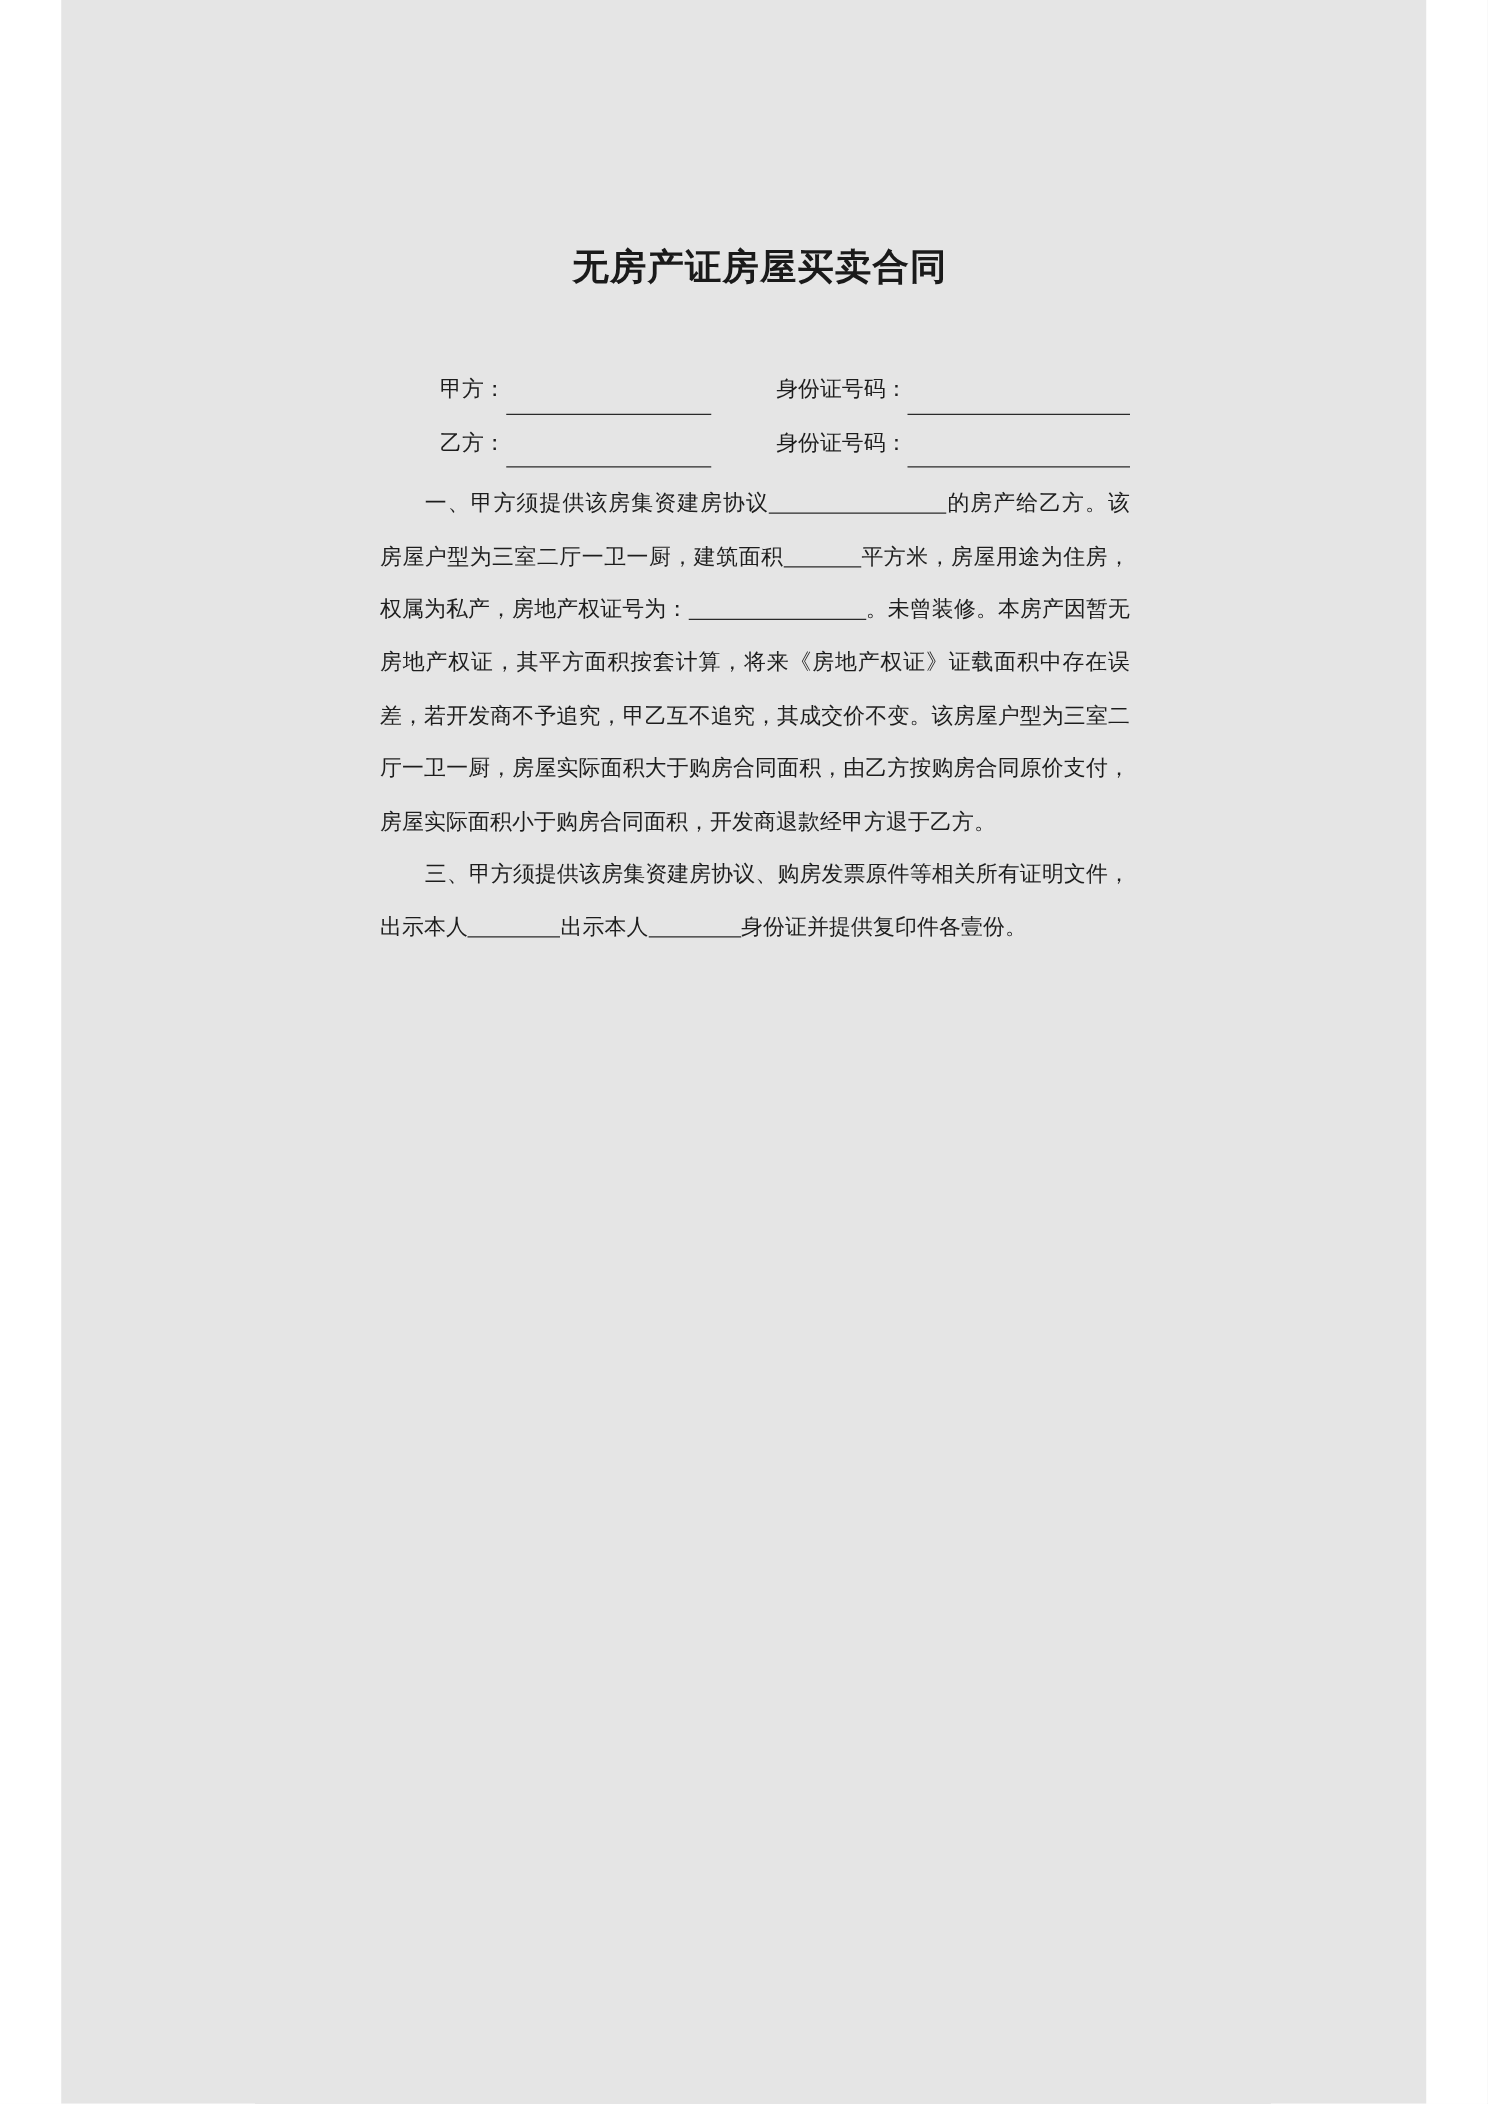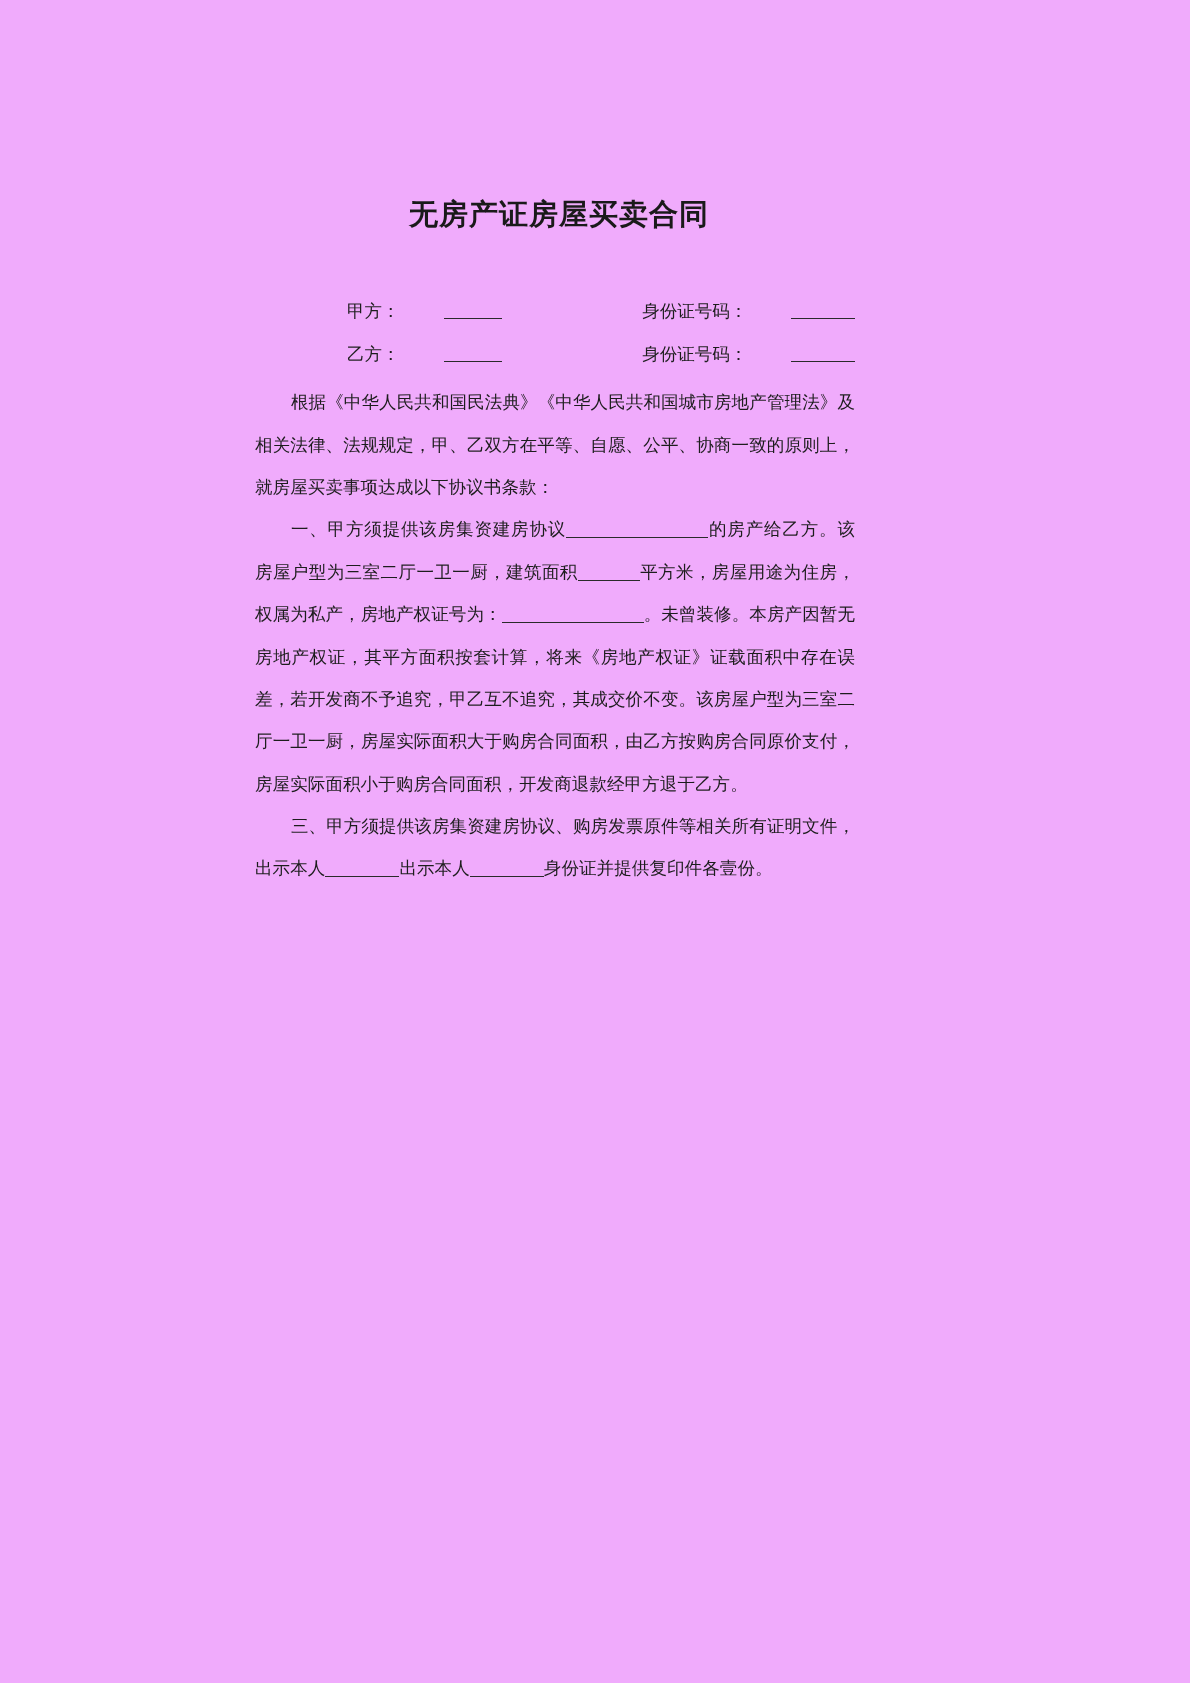--- a/index.html
+++ b/index.html
@@ -2,23 +2,23 @@
 <html><head>
 <meta charset="utf-8">
 <style>
   html, body {
     margin: 0;
     padding: 0;
     background: #ffffff;
   }
   .page {
     position: relative;
-    width: 1190px;
+    width: 1092px;
     height: 1683px;
-    background: #f0abfc;
+    background: #e5e5e5;
     margin: 0 auto;
     overflow: hidden;
     box-sizing: border-box;
   }
   .content {
     position: absolute;
     left: 255px;
     top: 196px;
     width: 600px;
   }
@@ -35,27 +35,26 @@
     margin: 0 0 56px 0;
     padding-left: 8px;
   }
 
   
   .party-block {
     margin-bottom: 6px;
   }
   .party-row {
     display: flex;
-    align-items: center;
+    align-items: flex-end;
     font-family: "Liberation Serif", "DejaVu Serif", serif;
     font-size: 17.5px;
     color: #1d1d1d;
     line-height: 2.45;
     white-space: nowrap;
-    gap: 44px;
   }
   .party-row .lead-indent {
     display: inline-block;
     width: 48px;
     flex: 0 0 48px;
   }
   .party-row .fld-label {
     flex: 0 0 auto;
   }
   .party-row .fld-line {
@@ -121,21 +120,20 @@
         <span class="lead-indent"></span>
         <span class="fld-label">乙方：</span>
         <span class="fld-line line-a"></span>
         <span class="gap-mid"></span>
         <span class="fld-label">身份证号码：</span>
         <span class="fld-line line-b"></span>
       </div>
 
     </div>
 
-    <p class="para indent">根据《中华人民共和国民法典》《中华人民共和国城市房地产管理法》及相关法律、法规规定，甲、乙双方在平等、自愿、公平、协商一致的原则上，就房屋买卖事项达成以下协议书条款：</p>
 
     <p class="para indent"><span>一、甲方须提供该房集资建房协议</span><span class="blank b-addr"></span><span>的房产给乙方。该房屋户型为三室二厅一卫一厨，建筑面积</span><span class="blank b-area"></span><span>平方米，房屋用途为住房，权属为私产，房地产权证号为：</span><span class="blank b-cert"></span><span>。未曾装修。本房产因暂无房地产权证，其平方面积按套计算，将来《房地产权证》证载面积中存在误差，若开发商不予追究，甲乙互不追究，其成交价不变。该房屋户型为三室二厅一卫一厨，房屋实际面积大于购房合同面积，由乙方按购房合同原价支付，房屋实际面积小于购房合同面积，开发商退款经甲方退于乙方。</span></p>
 
 
     <p class="para indent"><span>三、甲方须提供该房集资建房协议、购房发票原件等相关所有证明文件，出示本人</span><span class="blank b-self"></span><span>出示本人</span><span class="blank b-co"></span><span>身份证并提供复印件各壹份。</span></p>
 
 
   </div>
 </div>
 

